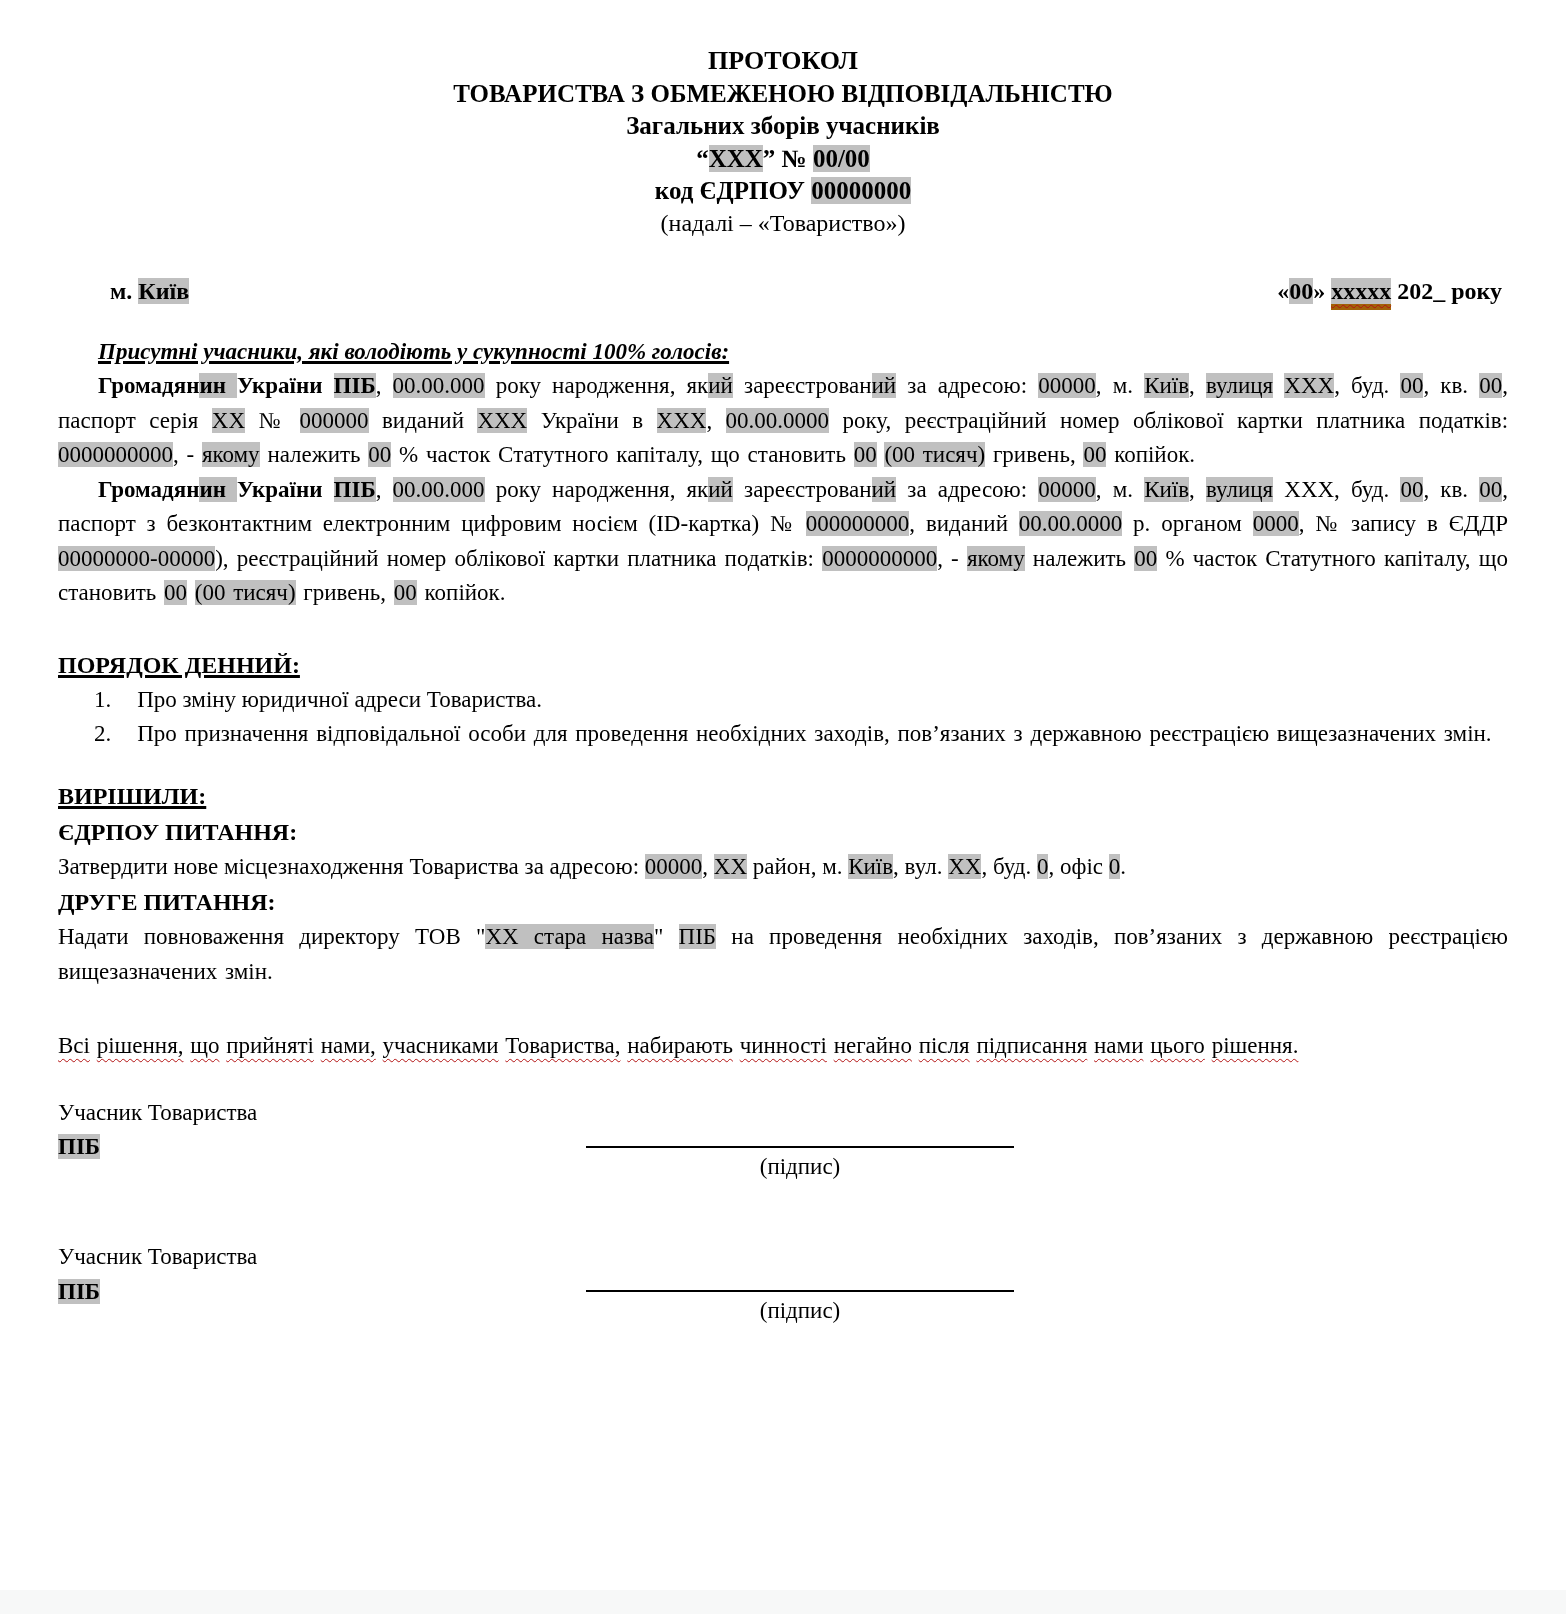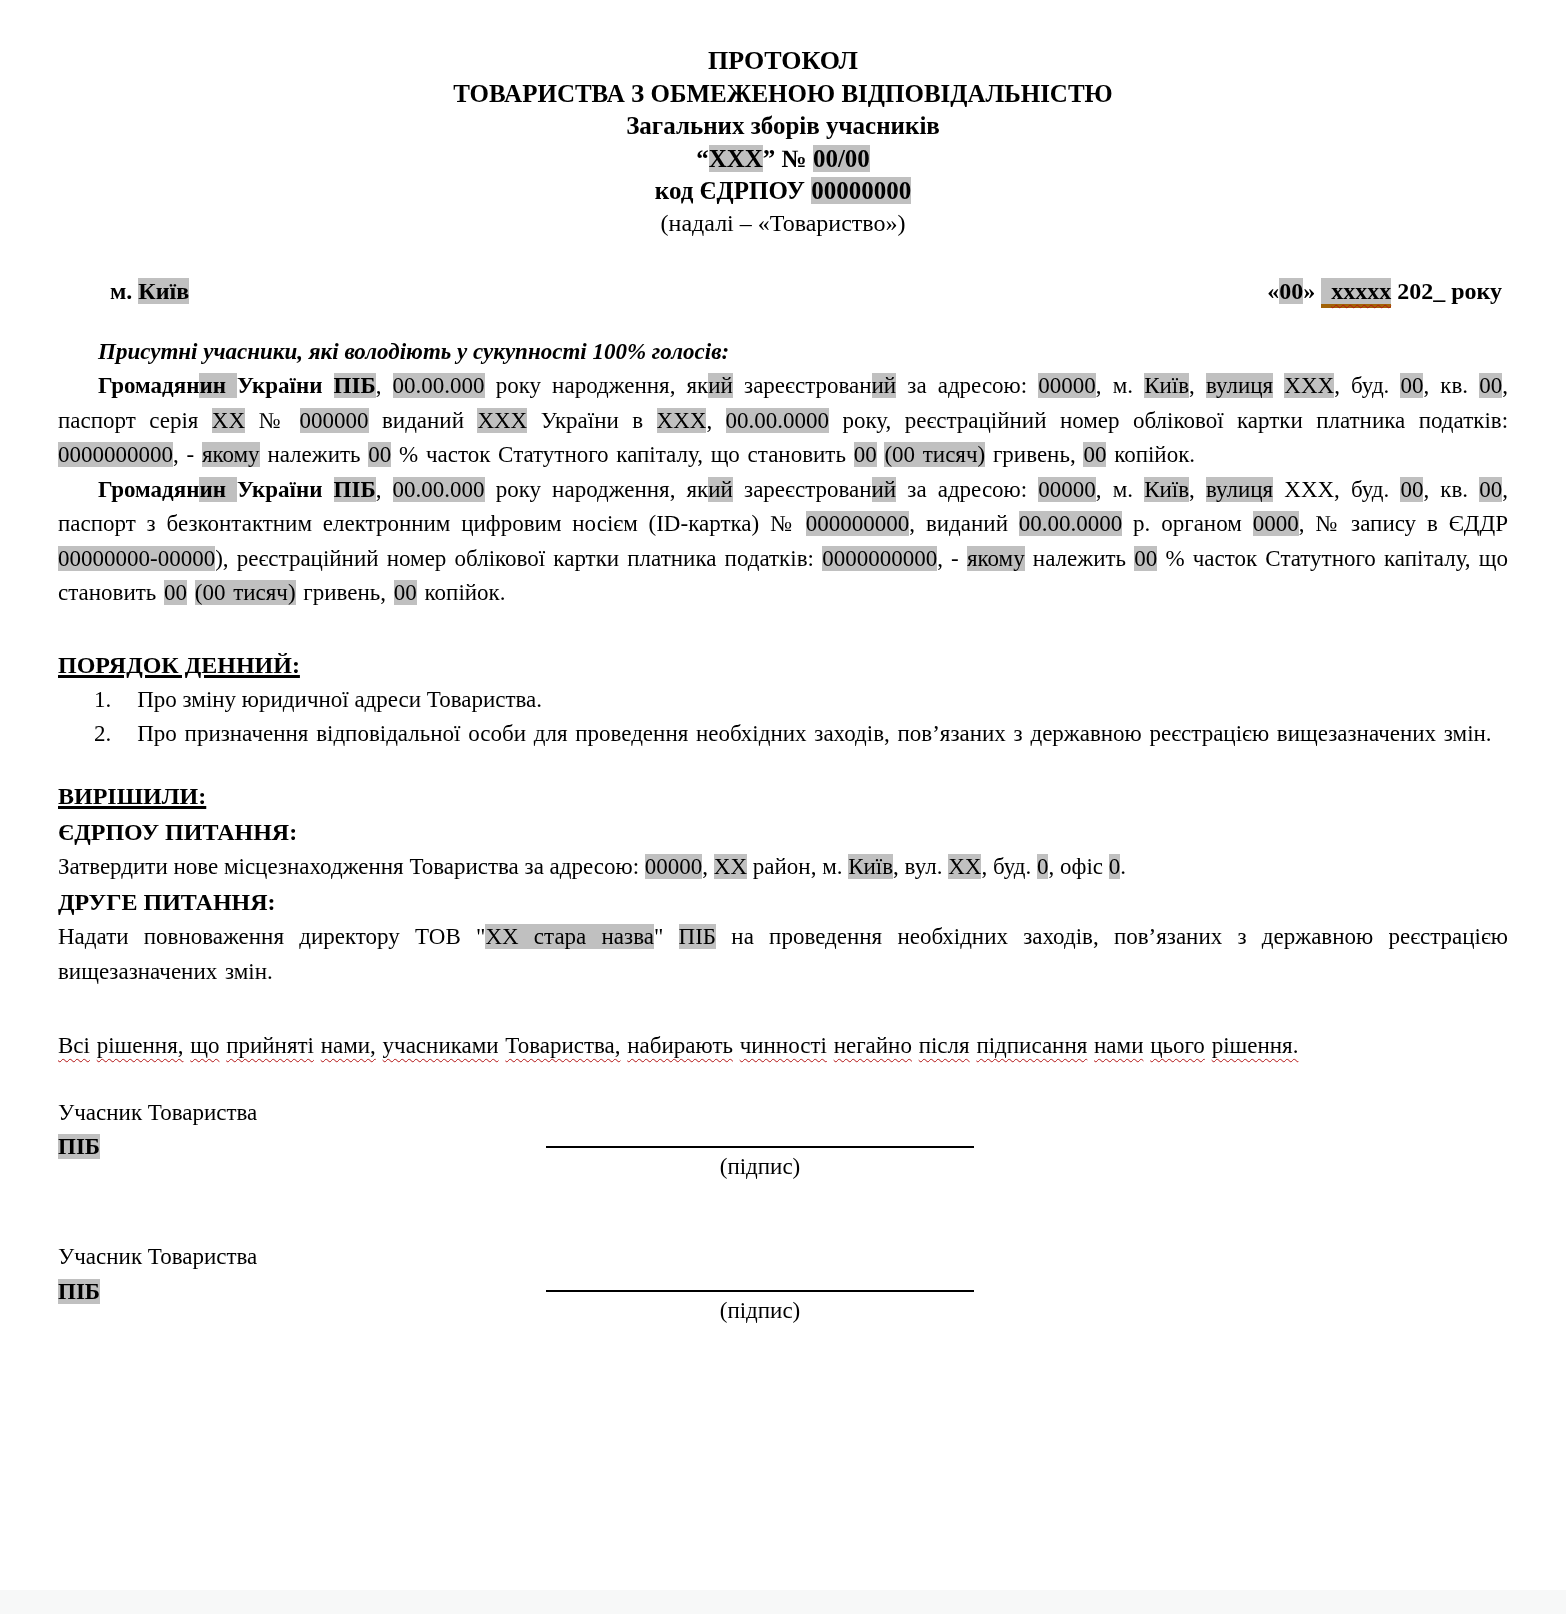--- a/index.html
+++ b/index.html
@@ -4,55 +4,55 @@
 <style>
   html,body{margin:0;padding:0;background:#ffffff;}
   body{width:1566px;height:1614px;position:relative;overflow:hidden;
        font-family:"Liberation Serif","DejaVu Serif",serif;color:#000;}
   .page{box-sizing:border-box;width:1566px;height:1614px;padding:44px 58px 0 58px;
         font-size:23px;line-height:1.5;}
 
   
   .h{background:#c0c0c0;}
   .b{font-weight:bold;}
-  .ub{border-bottom:4px solid #a16207;padding-left:10px;}
+  .ub{border-bottom:6px solid #a16207;}
   .w{text-decoration:underline;text-decoration-style:wavy;text-decoration-color:#b31212;
      text-decoration-thickness:1px;text-underline-offset:5px;}
 
   
   .doc-header{text-align:center;font-weight:bold;font-size:25px;line-height:1.3;}
   .doc-header .t1{font-size:26px;}
   .doc-header .regular{font-weight:normal;font-size:24px;}
 
   .date-row{display:flex;justify-content:space-between;font-weight:bold;font-size:24px;margin-top:34px;}
   .date-row .city{margin-left:52px;}
   .date-row .date{margin-right:6px;}
 
   .intro-heading{margin-top:26px;text-indent:40px;font-weight:bold;font-style:italic;}
-  .intro-heading .und{text-decoration-thickness:2.5px;}
+  .intro-heading .und{text-decoration:underline;text-decoration-thickness:2.5px;}
 
   p{margin:0;}
   .body-para{text-align:justify;text-indent:40px;word-spacing:2px;}
 
   .section-heading{font-weight:bold;font-size:24px;}
   .section-heading .und{text-decoration:underline;text-decoration-thickness:2.5px;}
   .mt-agenda{margin-top:36px;}
   .mt-resolved{margin-top:26px;}
 
   .list-item{text-indent:36px;}
   .li-gap{display:inline-block;width:26px;}
   .just{text-align:justify;word-spacing:2px;}
 
   .sub-heading{font-weight:bold;font-size:24px;}
 
   .closing{margin-top:40px;text-align:justify;word-spacing:1px;}
 
   .sign-heading{font-weight:bold;font-size:25px;margin-top:50px;}
 
-  .sig-block{display:flex;margin-top:32px;}
+  .sig-block{display:flex;margin-top:32px;gap:40px;}
   .sig-block.second{margin-top:56px;}
   .sig-left{width:488px;}
   .sig-left .name{font-weight:bold;}
   .sig-right{width:428px;}
   .sig-line{height:50px;border-bottom:2px solid #000;}
   .sig-caption{text-align:center;margin-top:2px;}
 
   .bottom-strip{position:absolute;left:0;right:0;bottom:0;height:24px;background:#f7f8f8;}
 </style>
 </head>

